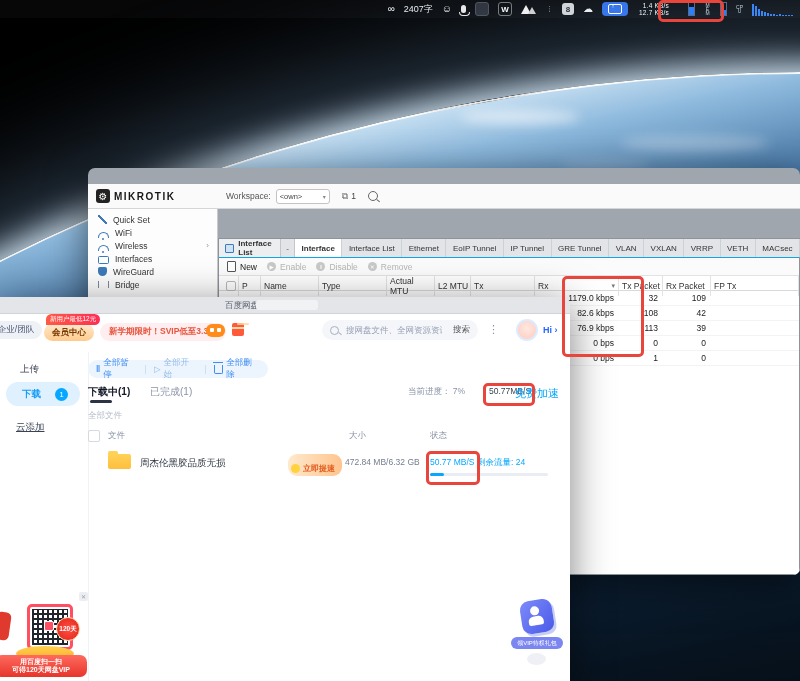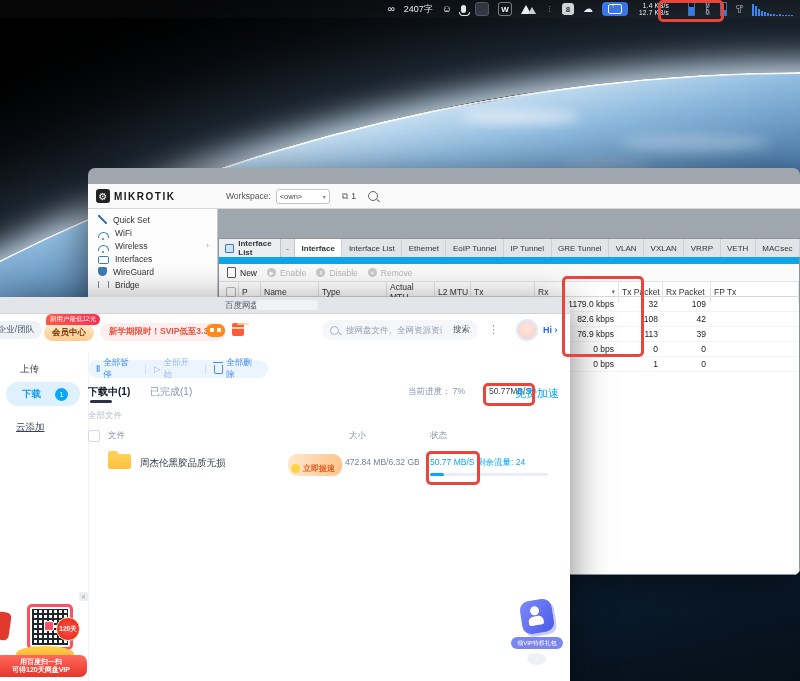--- a/index.html
+++ b/index.html
@@ -54,21 +54,21 @@
   .wb-item{display:flex;align-items:center;gap:6px;height:13px;padding-left:10px;font-size:8.5px;color:#333;}
   .wb-item .chev{margin-left:auto;margin-right:8px;color:#999;font-size:8px;}
   .wb-ic{width:9px;height:9px;display:inline-block;position:relative;}
   .ic-wand{background:linear-gradient(45deg,transparent 40%,#3c7ab8 40%,#3c7ab8 60%,transparent 60%);}
   .ic-wifi{border:1.6px solid #3c7ab8;border-bottom:none;border-radius:9px 9px 0 0;height:5px;top:2px;}
   .ic-wifi:after{content:"";position:absolute;left:2.6px;bottom:-2px;width:2px;height:2px;border-radius:50%;background:#3c7ab8;}
   .ic-mon{border:1.6px solid #3c7ab8;border-radius:1.5px;height:6px;top:1px;}
   .ic-shield{background:#3c7ab8;border-radius:2px 2px 50% 50%;}
   .ic-bridge{border:1.6px solid #7a8aa0;border-top:none;border-bottom:none;height:7px;}
   .wb-panel{left:130px;top:70px;width:582px;height:337px;background:#fff;border:1px solid #8d939b;box-sizing:border-box;}
-  .wb-tabs{display:flex;align-items:stretch;height:18px;background:#e2e4e7;border-bottom:7px solid #0ea5e9;font-size:8px;color:#333;}
+  .wb-tabs{display:flex;align-items:stretch;height:18px;background:#e2e4e7;border-bottom:1px solid #0ea5e9;font-size:8px;color:#333;}
   .wb-paneltitle{display:flex;align-items:center;gap:4px;padding:0 6px;font-weight:bold;background:#eceef0;border-right:1px solid #c2c5c9;}
   .wb-paneltitle .scr{width:10px;height:7px;border:1.5px solid #3c7ab8;border-radius:1px;background:#cfe3f5;}
   .wb-dash{display:flex;align-items:center;padding:0 5px;border-right:1px solid #c2c5c9;color:#555;}
   .wb-tab{display:flex;align-items:center;padding:0 6.5px;border-right:1px solid #cdd0d4;white-space:nowrap;}
   .wb-tab.sel{background:#fff;font-weight:bold;}
   .wb-actions{display:flex;align-items:center;gap:10px;height:17px;background:#fbfbfb;border-bottom:1px solid #e2e2e2;padding-left:8px;font-size:8.5px;}
   .act-new{display:flex;align-items:center;gap:4px;color:#222;}
   .act-new .pg{width:7px;height:9px;border:1.2px solid #555;border-radius:1px;background:#fff;}
   .act-dis{display:flex;align-items:center;gap:4px;color:#b5b5b5;}
   .act-dis .cir{width:9px;height:9px;border-radius:50%;background:#c9c9c9;color:#fff;font-size:5.5px;display:flex;align-items:center;justify-content:center;}

